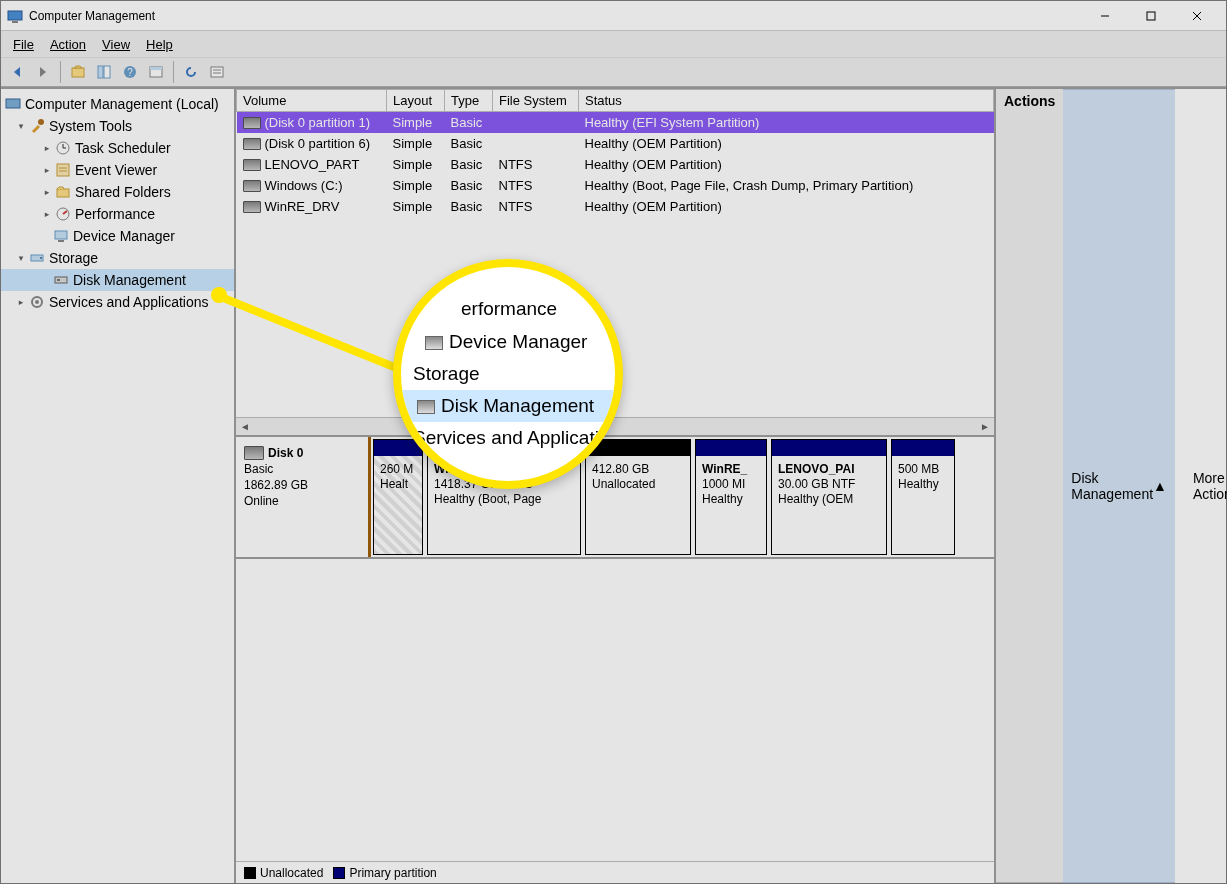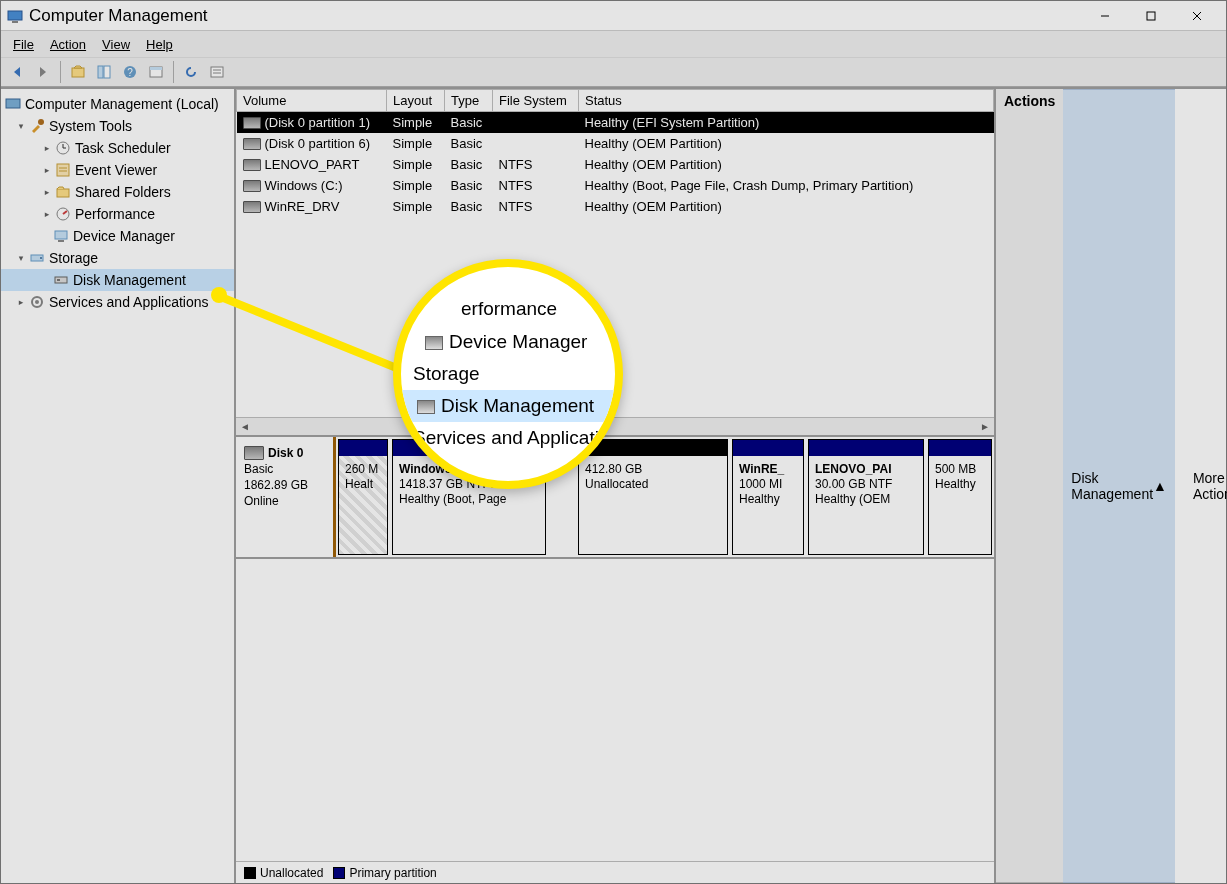--- a/index.html
+++ b/index.html
@@ -1,21 +1,21 @@
 <!DOCTYPE html>
 <html><head>
 <meta charset="utf-8">
 <style>
 html,body{margin:0;padding:0;font-family:"Segoe UI",Tahoma,sans-serif;font-size:14px;color:#000;background:#fff;width:1227px;height:884px;overflow:hidden}
 *{box-sizing:border-box}
 .window{position:relative;width:1227px;height:884px;display:flex;flex-direction:column;border:1px solid #707070}
 
 .titlebar{height:30px;background:#fff;display:flex;align-items:center;padding:0 6px;border-bottom:1px solid #d0d0d0}
 .titlebar .icon{width:16px;height:16px;margin-right:6px}
-.titlebar .title{flex:1;font-size:17px}
+.titlebar .title{flex:1;font-size:12px}
 .titlebar .winbtn{width:46px;height:30px;display:flex;align-items:center;justify-content:center;color:#000}
 
 .menubar{height:26px;display:flex;align-items:center;padding:0 4px;font-size:13px;background:#f0f0f0}
 .menubar .mitem{padding:3px 8px}
 .menubar .ul{text-decoration:underline;text-decoration-color:#000}
 
 .toolbar{height:30px;background:#f0f0f0;border-top:1px solid #e0e0e0;border-bottom:1px solid #b0b0b0;display:flex;align-items:center;padding:0 4px;gap:2px}
 .toolbar .tbtn{width:24px;height:24px;display:flex;align-items:center;justify-content:center;border:1px solid transparent}
 .toolbar .sep{width:1px;height:22px;background:#b0b0b0;margin:0 3px}
 
@@ -24,21 +24,21 @@
 .tree .node{display:flex;align-items:center;height:22px;padding-left:4px;white-space:nowrap}
 .tree .expander{width:12px;height:12px;margin-right:2px;display:flex;align-items:center;justify-content:center;font-size:9px;color:#606060}
 .tree .ticon{width:16px;height:16px;margin-right:4px}
 .tree .selected{background:#cde8ff}
 
 .center{flex:1;display:flex;flex-direction:column;border-right:2px solid #a0a0a0;overflow:hidden}
 .voltable{border-bottom:2px solid #a0a0a0;overflow:auto}
 .voltable table{border-collapse:collapse;width:100%;font-size:13px}
 .voltable th{text-align:left;font-weight:400;background:#fff;border:1px solid #c0c0c0;padding:2px 6px;height:22px}
 .voltable td{padding:2px 6px;height:21px;white-space:nowrap}
-.voltable tr.selected td{background:#000000;color:#fff}
+.voltable tr.selected td{background:#8b5cf6;color:#fff}
 .volicon{display:inline-block;width:18px;height:12px;background:linear-gradient(#888,#ccc);border:1px solid #555;border-radius:1px;margin-right:4px;vertical-align:middle}
 .hscroll{height:18px;background:#f0f0f0;border-top:1px solid #c0c0c0;display:flex;align-items:center;padding:0 4px;color:#606060;font-size:10px;justify-content:space-between}
 
 .diskview{flex:1;overflow:auto}
 .diskrow{display:flex;border-bottom:2px solid #a0a0a0}
 .diskinfo{width:135px;padding:8px;border-right:3px solid #a16207;font-size:12px;line-height:1.35}
 .diskinfo .dicon{display:inline-block;width:20px;height:14px;background:linear-gradient(#888,#ccc);border:1px solid #555;border-radius:1px;margin-right:4px;vertical-align:middle}
 .diskinfo b{font-weight:600}
 .parts{flex:1;display:flex;height:120px;padding:2px;gap:4px}
 .part{border:1px solid #000;display:flex;flex-direction:column;font-size:12px}
@@ -327,21 +327,21 @@
           </div>
           <div class="parts" id="disk0parts">
               <div class="part hatched" style="width: 50px;">
                 <div class="phead"></div>
                 <div class="pbody">260 M<br>Healt</div>
               </div>
               <div class="part " style="width: 154px;">
                 <div class="phead"></div>
                 <div class="pbody"><b>Windows  (C:)</b><br>1418.37 GB NTFS<br>Healthy (Boot, Page</div>
               </div>
-              <div class="part unalloc" style="width: 150px; margin-left: 28px;">
+              <div class="part unalloc" style="width: 106px;">
                 <div class="phead"></div>
                 <div class="pbody">412.80 GB<br>Unallocated</div>
               </div>
               <div class="part " style="width: 72px;">
                 <div class="phead"></div>
                 <div class="pbody"><b>WinRE_</b><br>1000 MI<br>Healthy</div>
               </div>
               <div class="part " style="width: 116px;">
                 <div class="phead"></div>
                 <div class="pbody"><b>LENOVO_PAI</b><br>30.00 GB NTF<br>Healthy (OEM</div>

